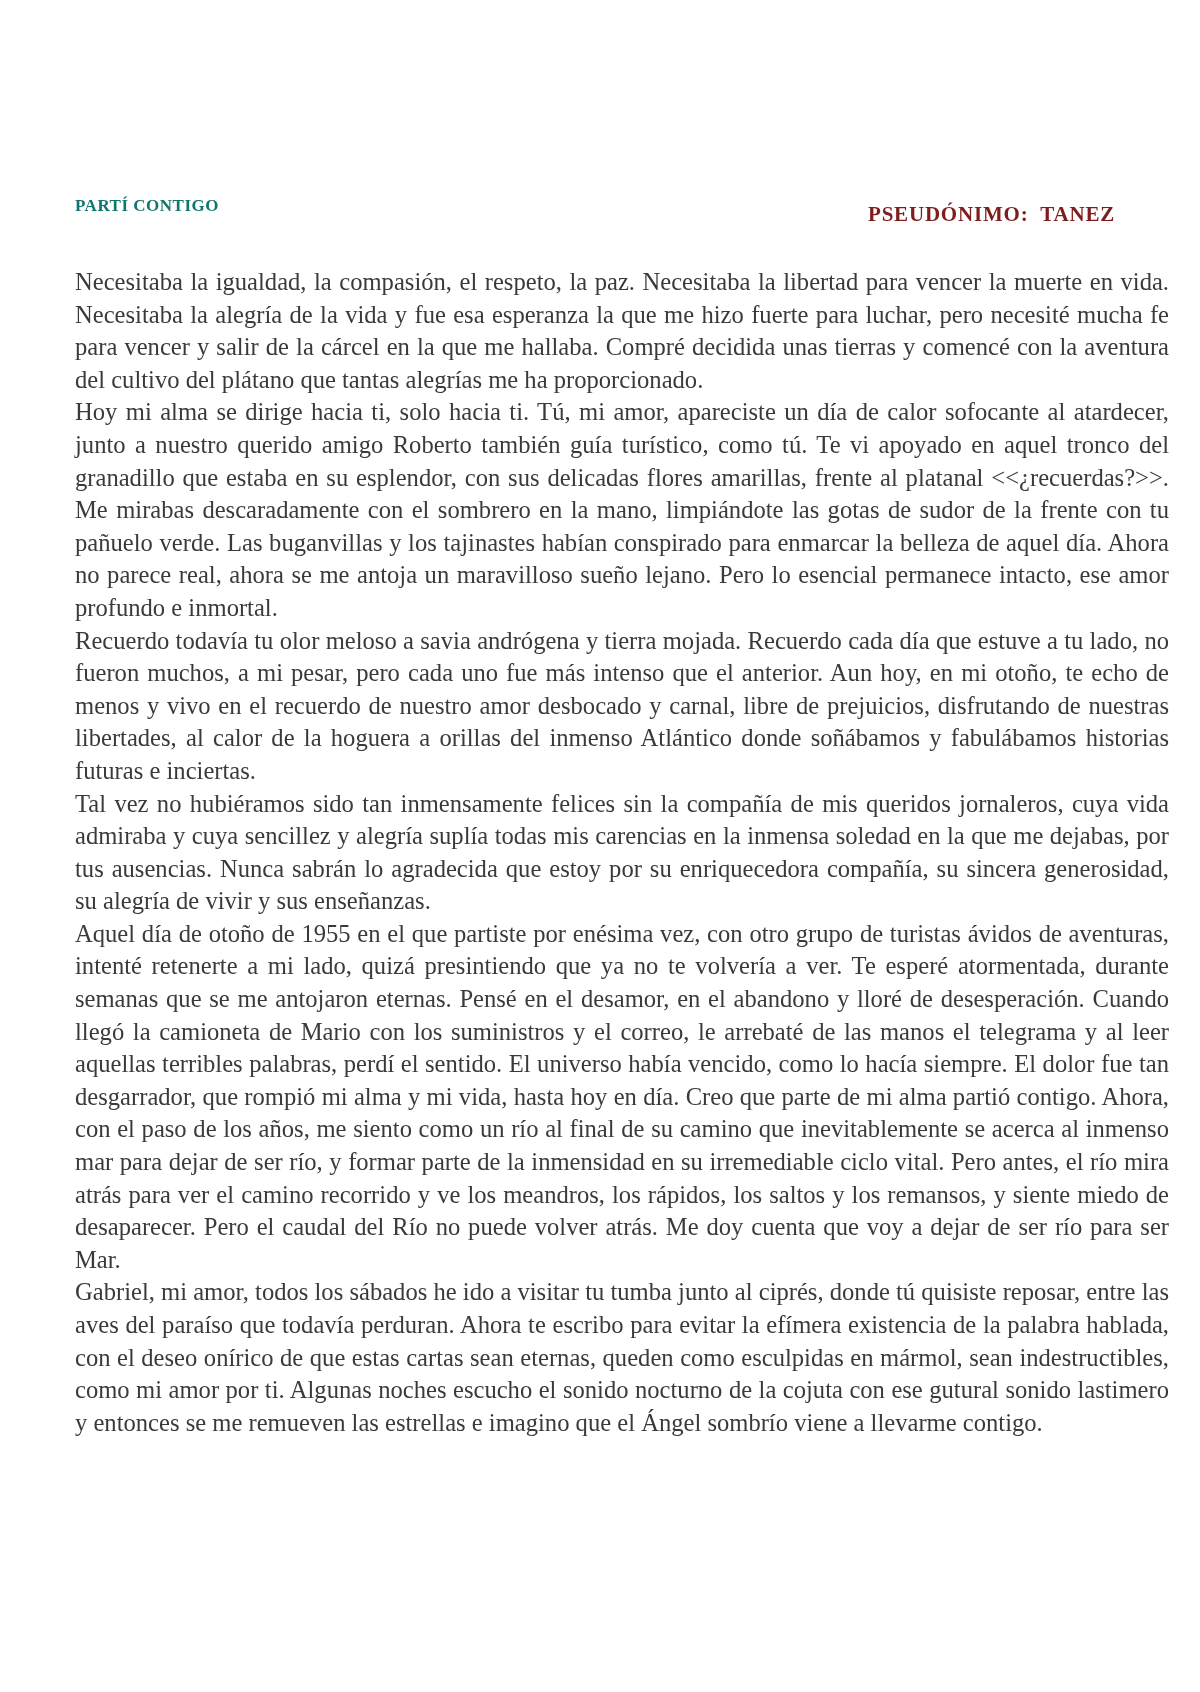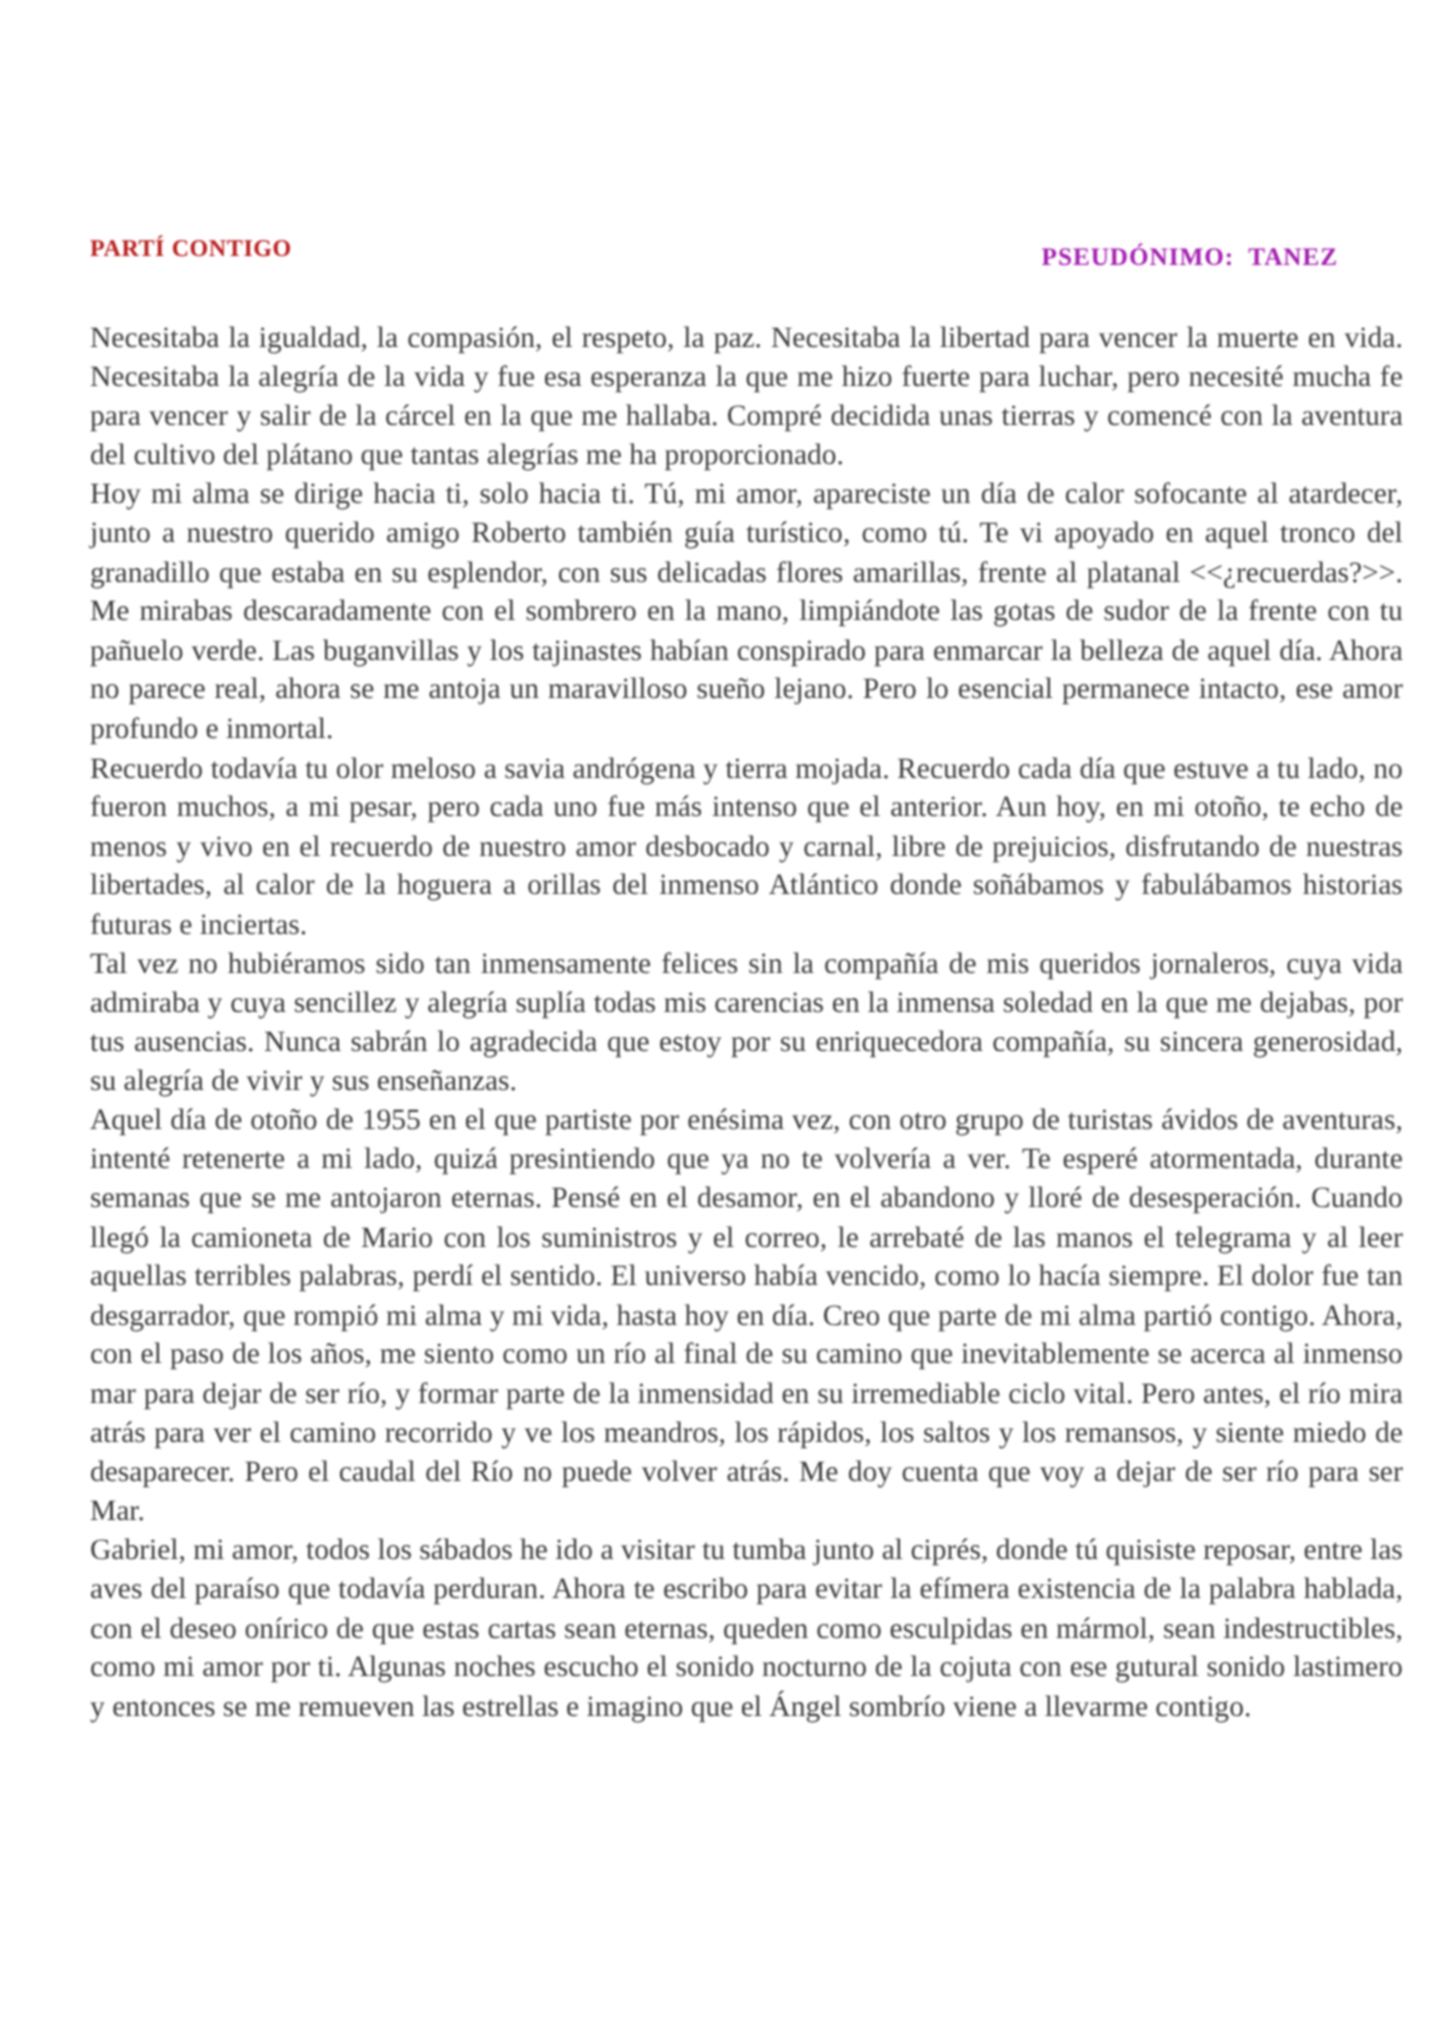--- a/index.html
+++ b/index.html
@@ -19,34 +19,34 @@
       position: absolute;
       left: 0; top: 0;
       width: 1200px;
       height: 1692px;
       filter: blur(0.7px);
     }
     .title {
       position: absolute;
       left: 75px;
       top: 196px;
-      font-size: 20px;
+      font-size: 17px;
       font-weight: bold;
       letter-spacing: 0.5px;
       margin: 0;
-      color: #b91c1c;
+      color: #0f766e;
     }
     .pseudonym {
       position: absolute;
       left: 868px;
       top: 202px;
       font-size: 21px;
       font-weight: bold;
       letter-spacing: 0.8px;
-      color: #a21caf;
+      color: #7f1d1d;
       white-space: pre;
     }
     .body-text {
       position: absolute;
       left: 75px;
       top: 266px;
       width: 1094px;
       font-size: 24.6px;
       line-height: 32.6px;
       text-align: justify;

